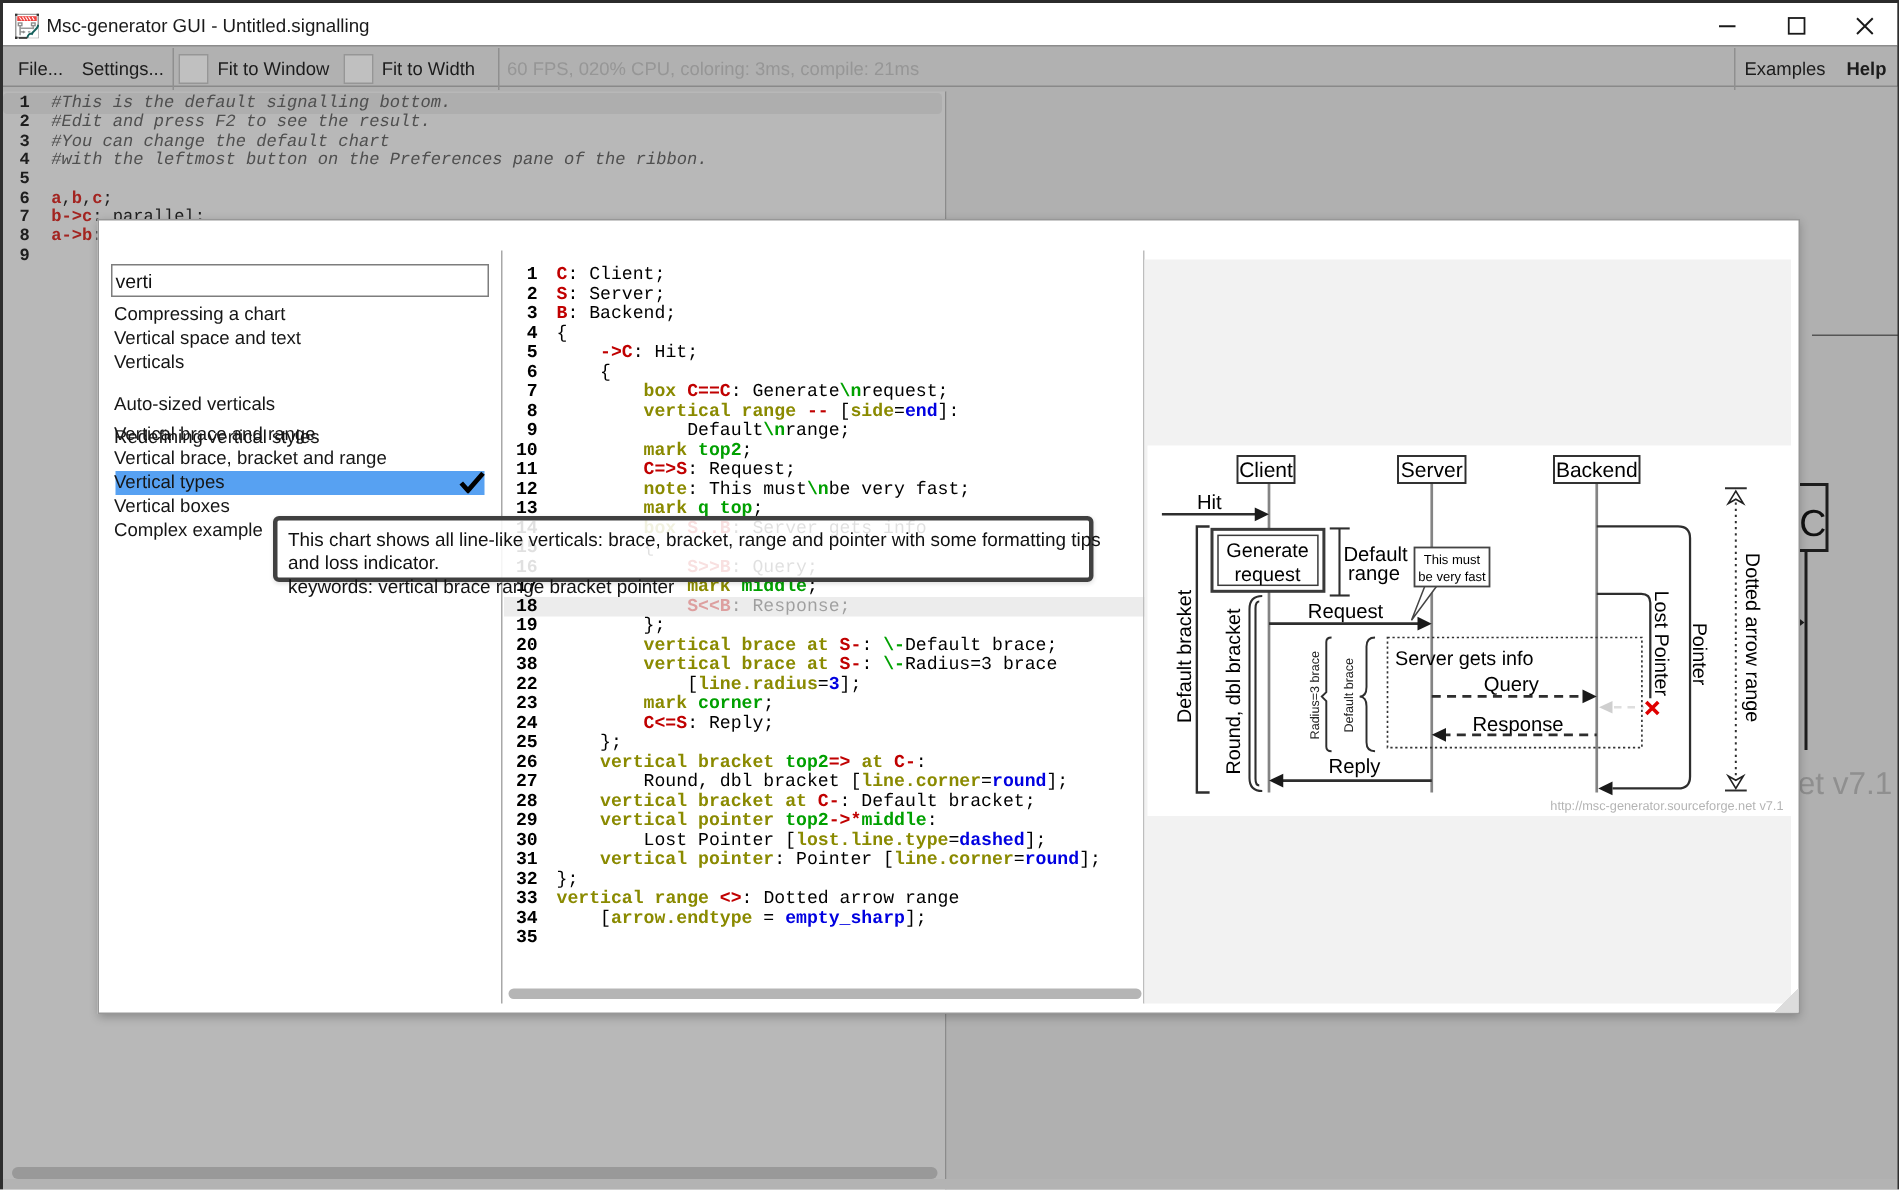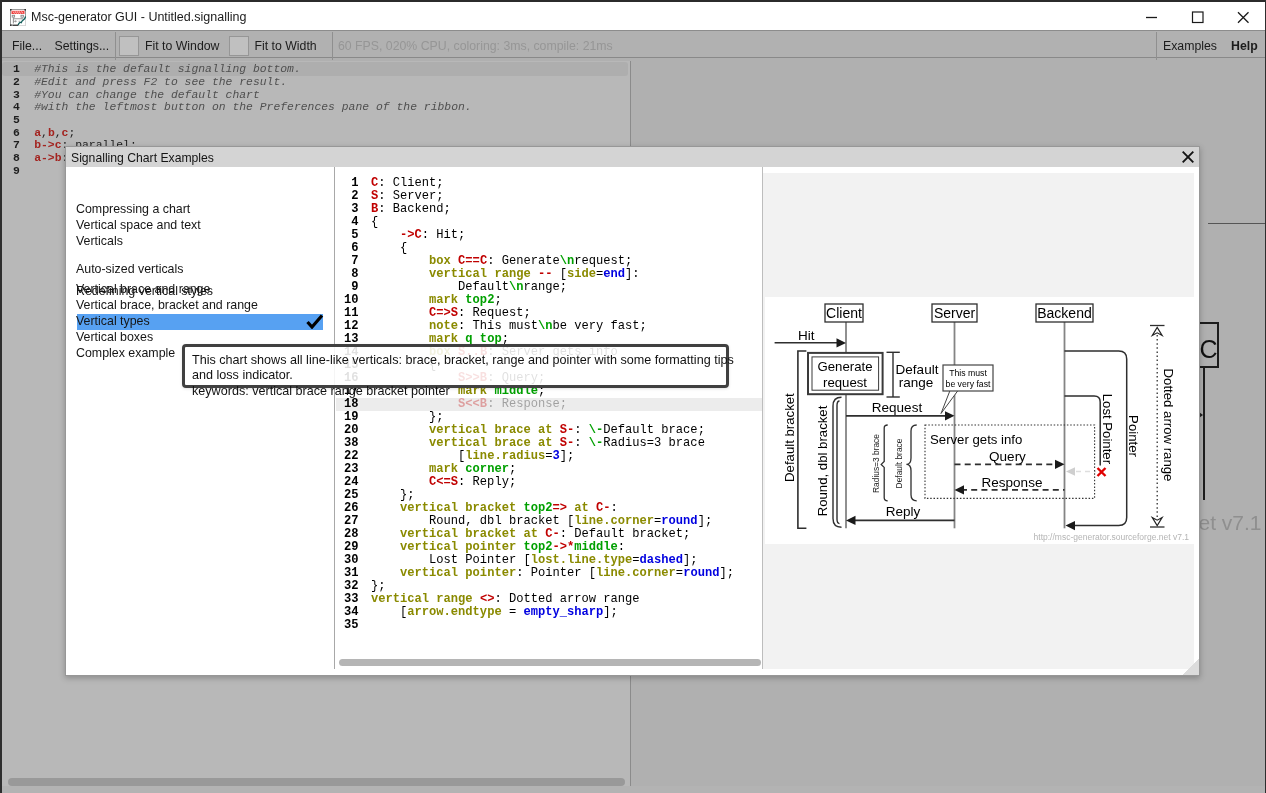--- a/index.html
+++ b/index.html
@@ -116,25 +116,22 @@
 <div class="abs" id="right-pane"></div>
 <div class="abs" id="bx-c">
     <span>C</span>
   </div>
 <div class="abs" id="bx-line"></div>
 <div class="abs" id="bx-tri"></div>
 <div class="abs" style="left:1208px;top:222.5px;width:58px;height:1.5px;background:#555;"></div>
 <div class="abs" id="bx-txt">et v7.1</div>
 <div class="abs" id="botstrip"></div>
 <div class="abs" id="dialog">
-  <div class="abs" id="dtitle">
-      <span>Signalling Chart Examples</span>
-      <svg class="abs" style="left:1115.7px;top:3.7px" width="12" height="12" viewBox="0 0 12 12">
-        <path d="M0.7 0.7 L11.3 11.3 M11.3 0.7 L0.7 11.3" stroke="#141414" stroke-width="1.9"></path>
-      </svg>
+  <div class="abs" id="search">
+      <span>verti</span>
     </div>
   <div class="abs" id="selrow"></div>
   <div id="list">
     <div class="li" style="top:0px;">Compressing a chart</div>
     <div class="li" style="top:16.05px;">Vertical space and text</div>
     <div class="li" style="top:32.1px;">Verticals</div>
     <div class="li" style="top:48.15px;margin-top:12px;">Auto-sized verticals</div>
     <div class="li" style="top:82px;">Redefining vertical styles</div>
     <div class="li" style="top:80.25px;">Vertical brace and range</div>
     <div class="li" style="top:96.3px;">Vertical brace, bracket and range</div>

